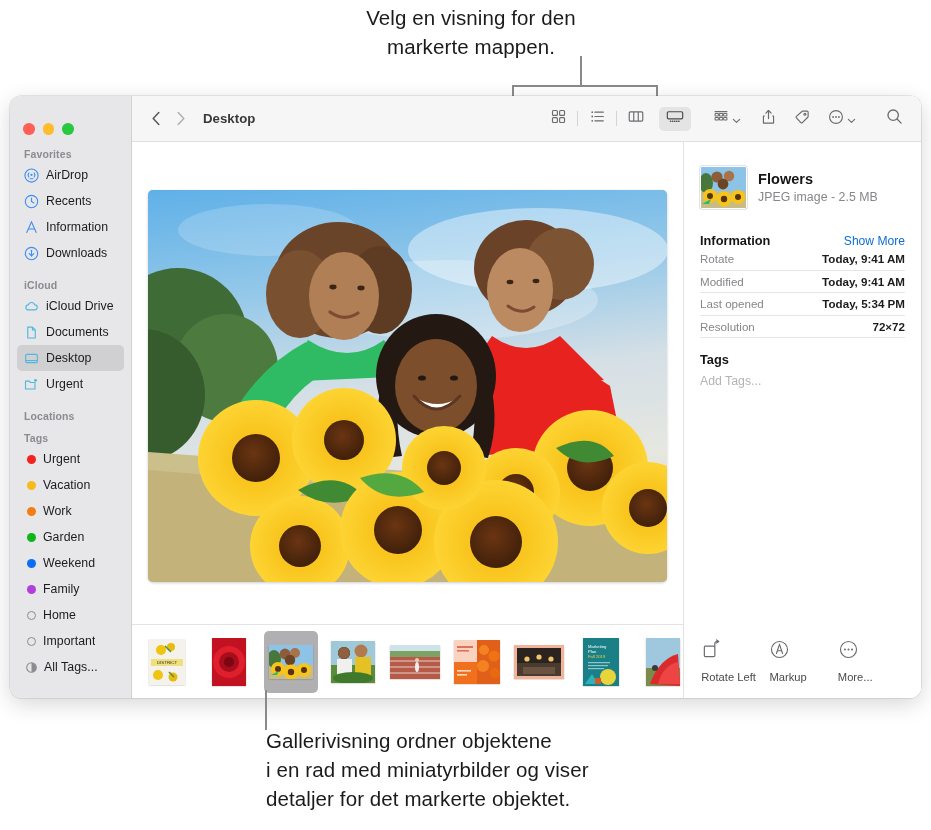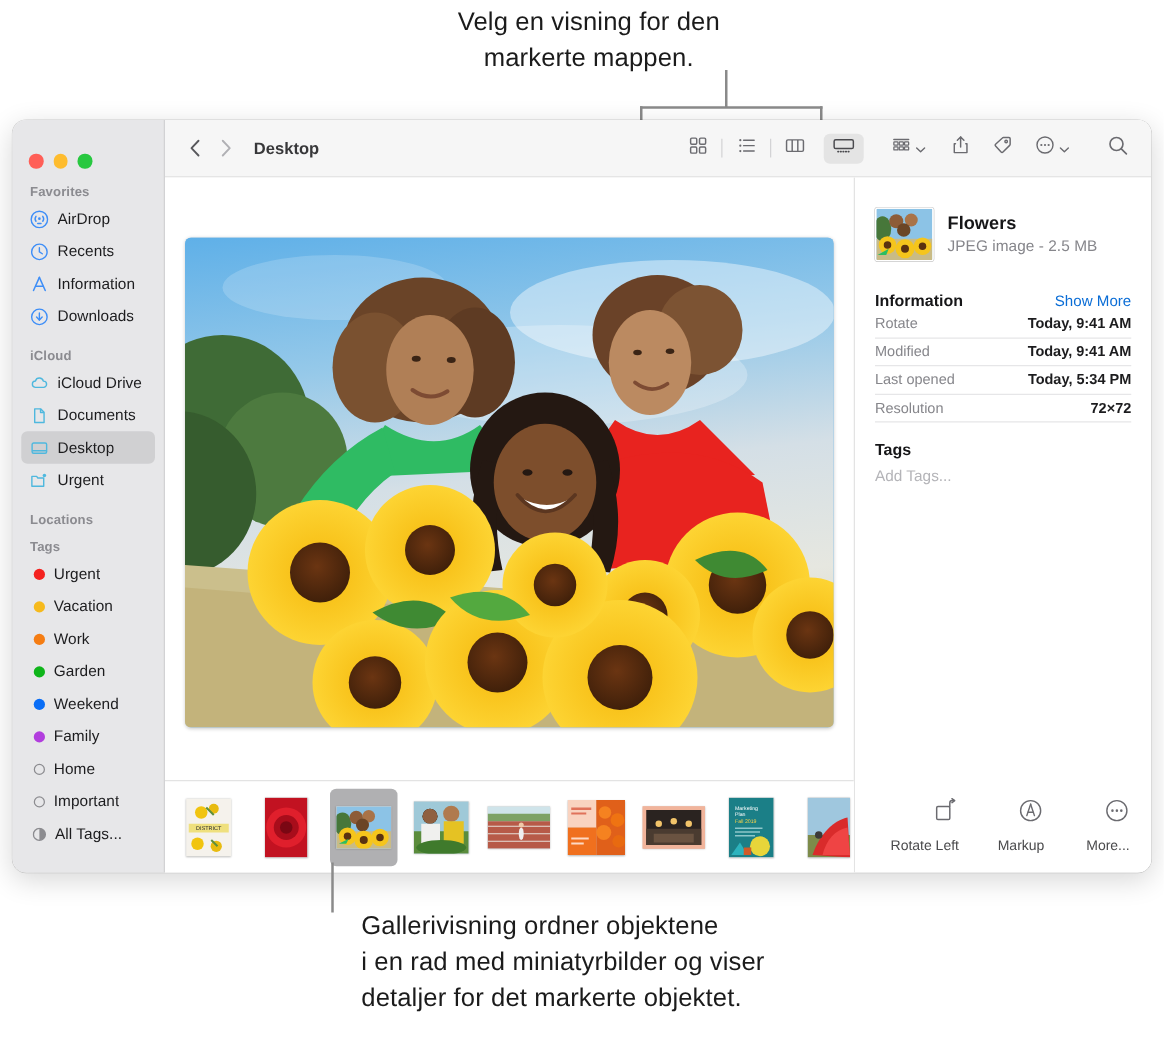--- a/index.html
+++ b/index.html
@@ -29,21 +29,21 @@
     letter-spacing: 0.1px;
     white-space: pre-line;
   }
   #callout-top-text {
     left: 255px;
     top: 3px;
     width: 432px;
     text-align: center;
   }
   #callout-bottom-text {
-    left: 289px;
+    left: 266px;
     top: 726px;
     width: 470px;
     text-align: left;
   }
 
   .leader {
     position: absolute;
     background: #8a8a8a;
   }
   
@@ -370,21 +370,21 @@
   #insp-actions {
     margin-top: auto;
     display: flex;
     align-items: flex-start;
     justify-content: space-around;
     padding-bottom: 15px;
   }
   .insp-action {
     display: flex;
     flex-direction: column;
-    align-items: flex-end;
+    align-items: flex-start;
     gap: 7px;
     width: 66px;
   }
   .insp-action-label {
     font-size: 11.2px;
     color: #4a4a4c;
     white-space: nowrap;
   }
 </style>
 </head>

